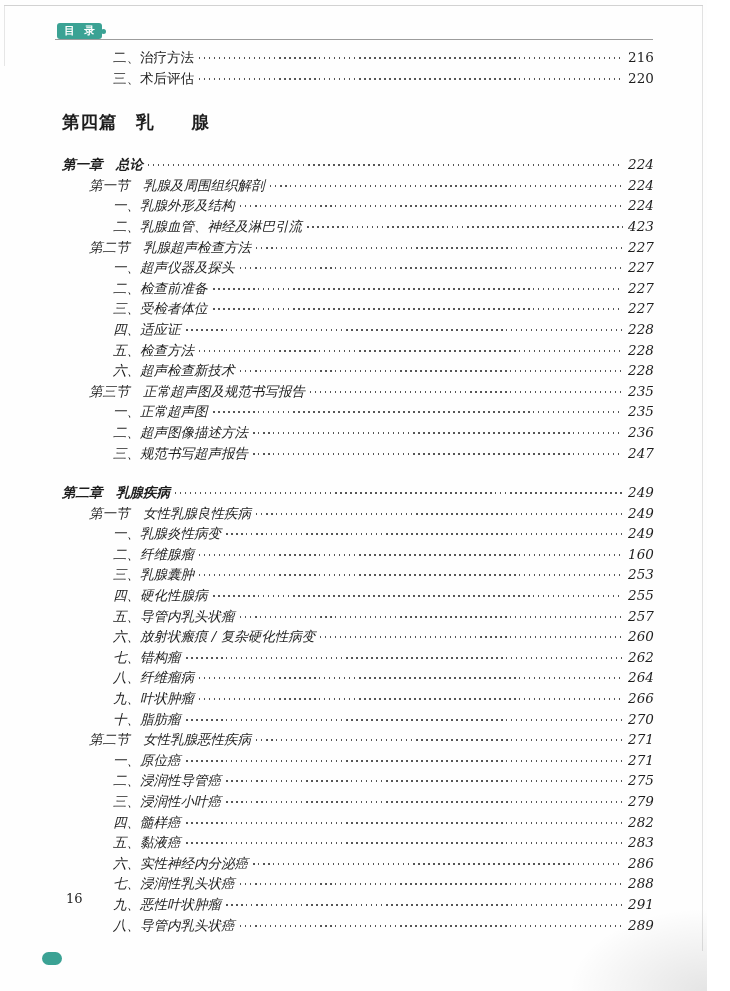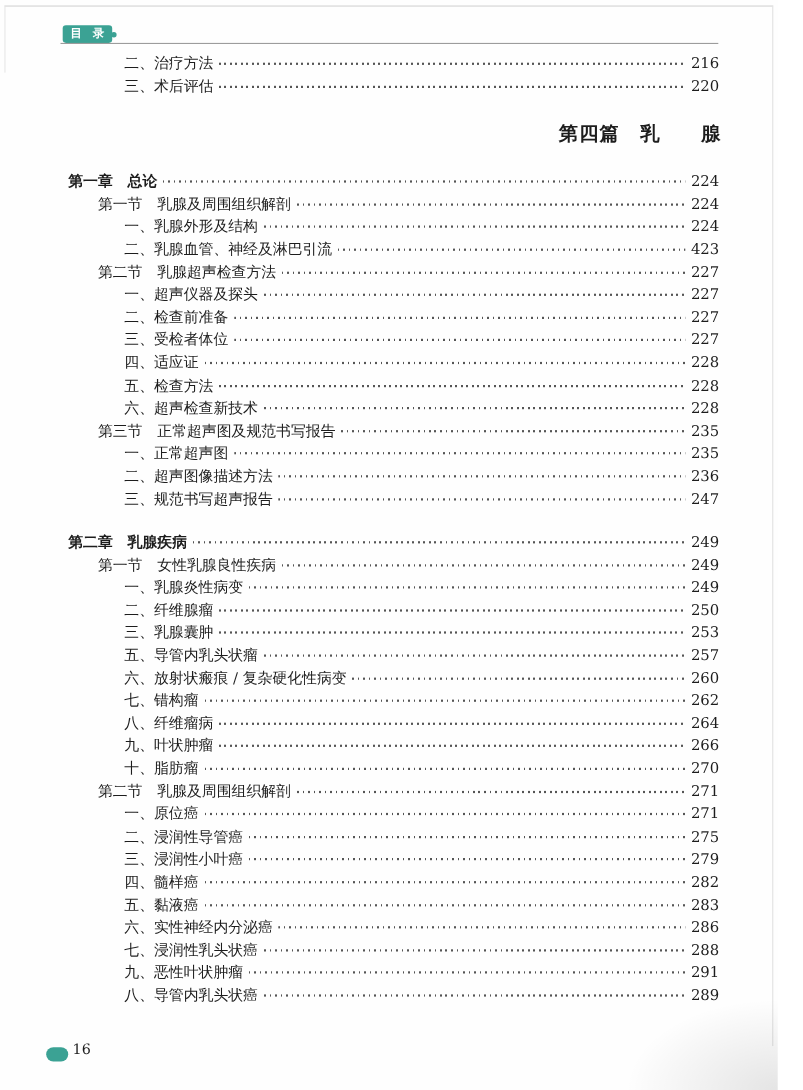--- a/index.html
+++ b/index.html
@@ -45,25 +45,25 @@
   }
   
   .content {
     position: absolute; left: 62px; top: 0;
     width: 594px;
   }
   .leading-list { margin-top: 49px; }
   .part-heading {
     margin-top: 20px;
     height: 24px; line-height: 24px;
-    text-align: right;
+    text-align: left;
     font-size: 17.5px; font-weight: bold;
     letter-spacing: 1px;
   }
-  .toc-block { margin-top: 19px; }
+  .toc-block { margin-top: 19px; font-style: italic; }
   #blocks-root > .toc-block:first-child { margin-top: 22px; }
   .toc-row {
     display: flex; align-items: baseline;
     height: 20.6px;
     font-size: 13.5px;
   }
   .toc-row .label { white-space: nowrap; }
   .toc-row.chapter .label { font-weight: bold; }
   .toc-row.section { padding-left: 27px; }
   .toc-row.sub     { padding-left: 51px; }
@@ -76,21 +76,21 @@
     min-width: 10px;
   }
   .pagenum { width: 30px; text-align: center; white-space: nowrap; }
   
   .footer-bar {
     position: absolute; left: 42px; top: 952px;
     width: 20px; height: 13px;
     background: #3ba294; border-radius: 7px;
   }
   .footer-num {
-    position: absolute; left: 66px; top: 947px;
+    position: absolute; left: 66px; top: 891px;
     font-size: 13px;
   }
 </style>
 </head>
 <body>
 
 <div class="page">
   <div class="scan-top"></div>
   <div class="scan-right"></div>
   <div class="scan-left"></div>
@@ -203,28 +203,33 @@
             <span class="pagenum">249</span>
           </div>
           <div class="toc-row sub">
             <span class="label">一、乳腺炎性病变</span>
             <span class="leader"></span>
             <span class="pagenum">249</span>
           </div>
           <div class="toc-row sub">
             <span class="label">二、纤维腺瘤</span>
             <span class="leader"></span>
-            <span class="pagenum">250</span>
+            <span class="pagenum">160</span>
           </div>
           <div class="toc-row sub">
             <span class="label">三、乳腺囊肿</span>
             <span class="leader"></span>
             <span class="pagenum">253</span>
           </div>
           <div class="toc-row sub">
+            <span class="label">四、硬化性腺病</span>
+            <span class="leader"></span>
+            <span class="pagenum">255</span>
+          </div>
+          <div class="toc-row sub">
             <span class="label">五、导管内乳头状瘤</span>
             <span class="leader"></span>
             <span class="pagenum">257</span>
           </div>
           <div class="toc-row sub">
             <span class="label">六、放射状瘢痕 / 复杂硬化性病变</span>
             <span class="leader"></span>
             <span class="pagenum">260</span>
           </div>
           <div class="toc-row sub">
@@ -241,21 +246,21 @@
             <span class="label">九、叶状肿瘤</span>
             <span class="leader"></span>
             <span class="pagenum">266</span>
           </div>
           <div class="toc-row sub">
             <span class="label">十、脂肪瘤</span>
             <span class="leader"></span>
             <span class="pagenum">270</span>
           </div>
           <div class="toc-row section">
-            <span class="label">第二节　乳腺及周围组织解剖</span>
+            <span class="label">第二节　女性乳腺恶性疾病</span>
             <span class="leader"></span>
             <span class="pagenum">271</span>
           </div>
           <div class="toc-row sub">
             <span class="label">一、原位癌</span>
             <span class="leader"></span>
             <span class="pagenum">271</span>
           </div>
           <div class="toc-row sub">
             <span class="label">二、浸润性导管癌</span>

